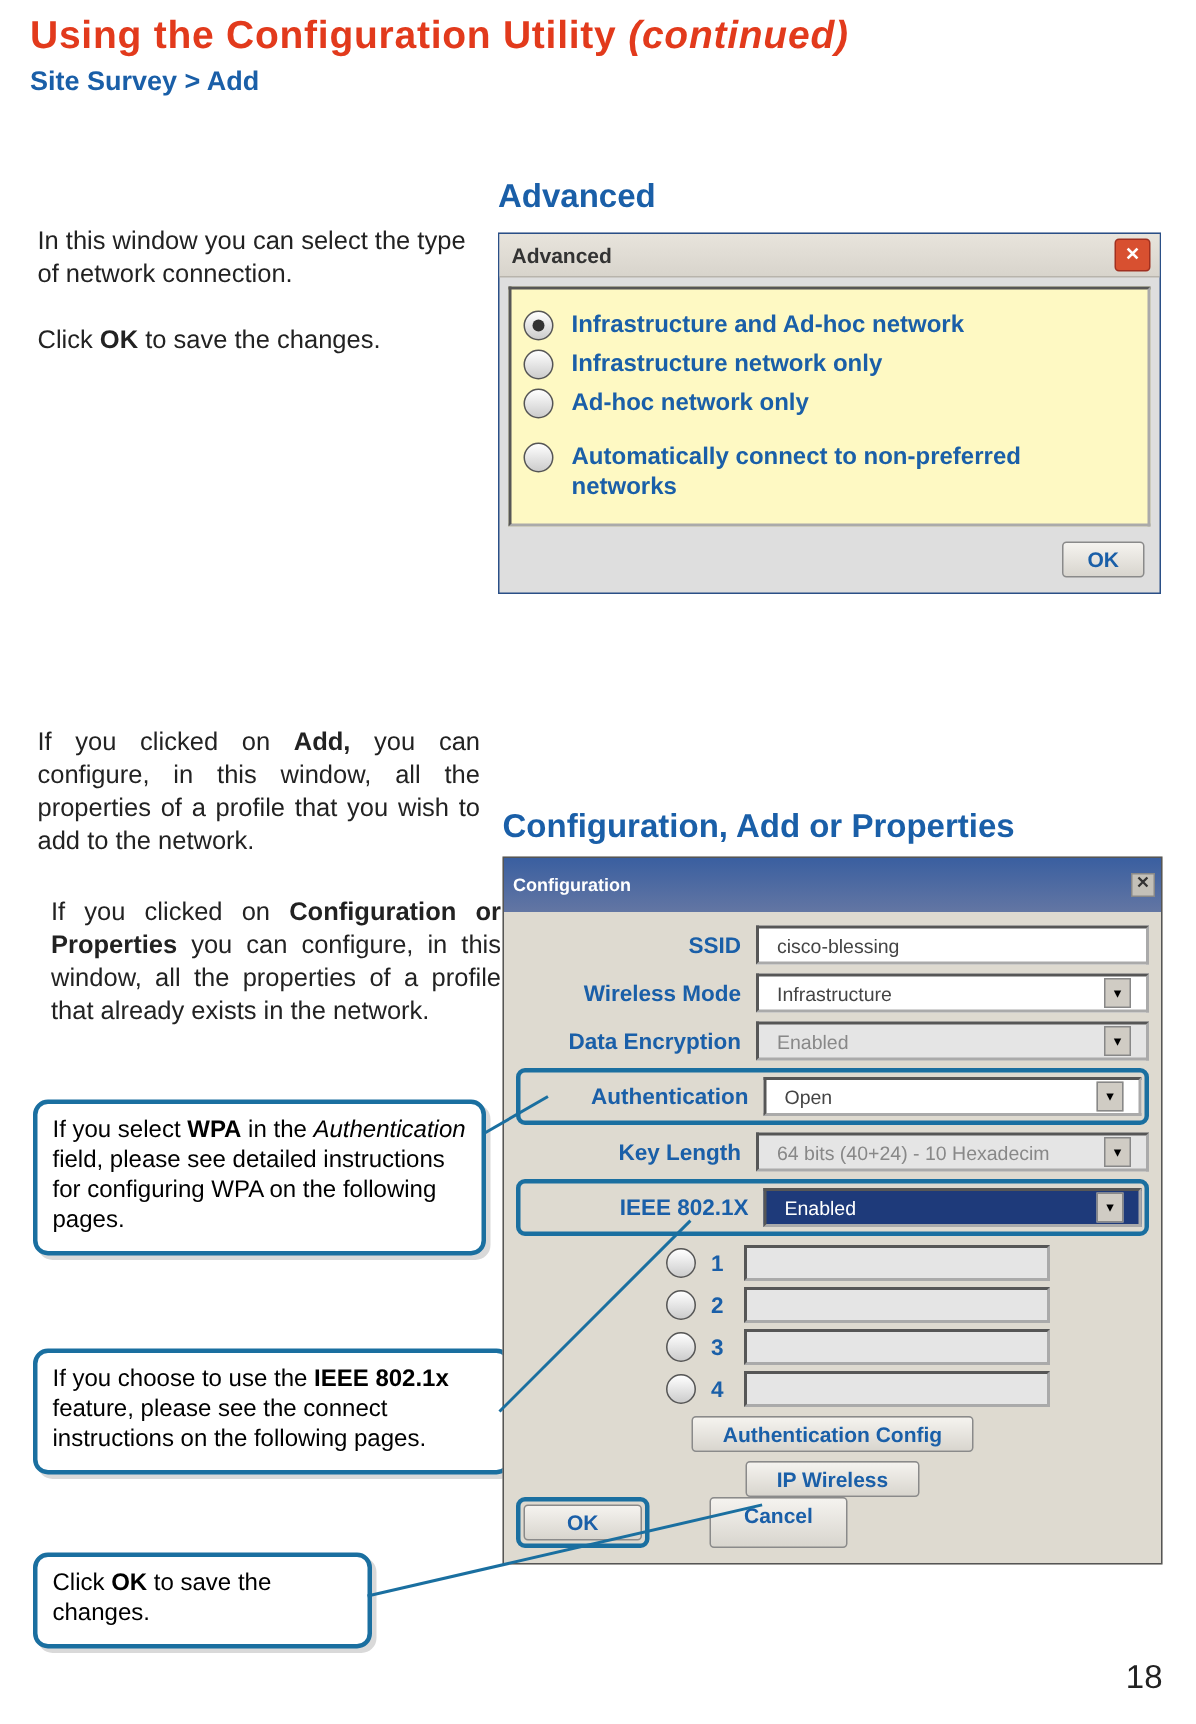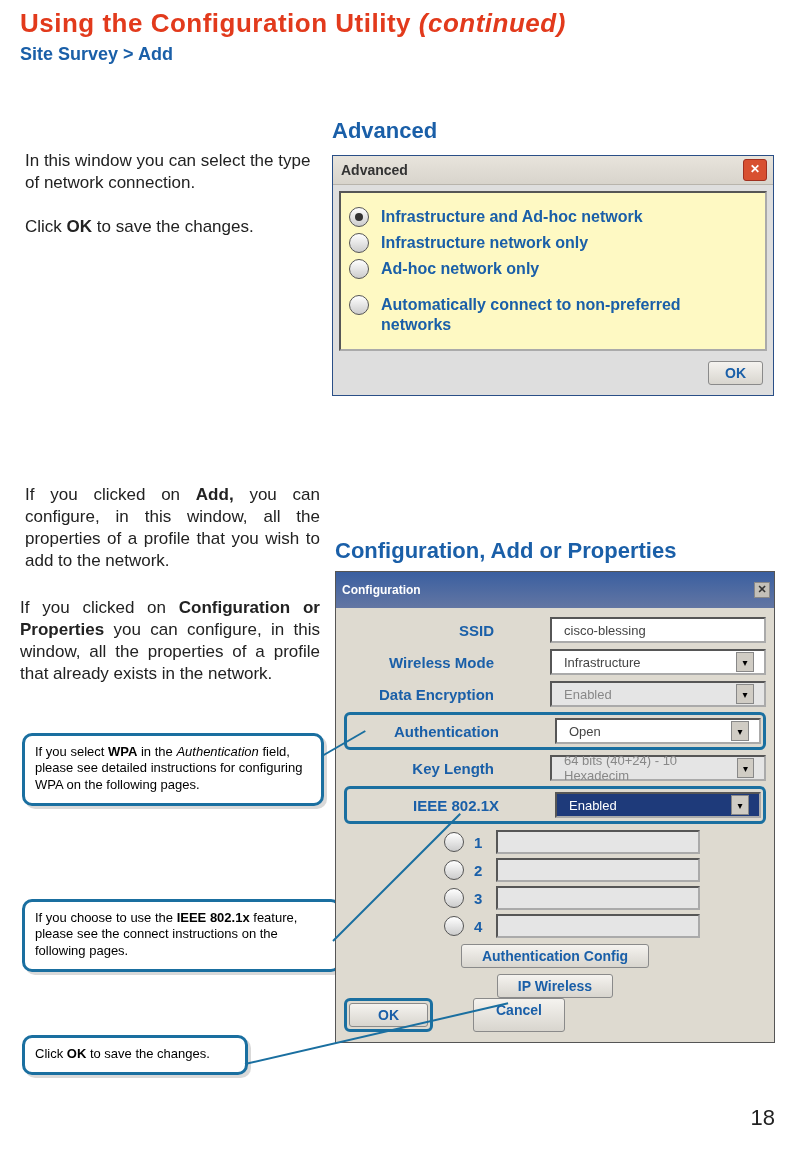--- a/index.html
+++ b/index.html
@@ -42,21 +42,21 @@
     color: #222;
     position: absolute;
   }
   .body-text b { font-weight: bold; }
   .callout {
     position: absolute;
     border: 3px solid #1a6fa0;
     border-radius: 10px;
     background: #fff;
     padding: 8px 10px 10px 10px;
-    font-size: 13px;
+    font-size: 16px;
     line-height: 1.25;
     box-shadow: 3px 3px 0 rgba(0,0,0,0.15);
   }
   
   .advanced-dialog {
     position: absolute;
     left: 332px;
     top: 155px;
     width: 440px;
     border: 1px solid #2a4f87;
@@ -147,21 +147,21 @@
     padding: 0 4px 0 6px;
   }
   .cfg-close {
     width: 14px; height: 14px; background: #c3c0b8; color: #333;
     font-size: 11px; line-height: 13px; text-align: center; border: 1px solid #888;
   }
   .cfg-body {
     padding: 4px 8px 10px 8px;
   }
   .cfg-row {
-    display: flex; align-items: center; margin: 4px 0; height: 28px; gap: 46px;
+    display: flex; align-items: center; margin: 4px 0; height: 28px;
   }
   .cfg-label {
     width: 150px; text-align: right; font-size: 15px; font-weight: bold;
     color: #1a5fa8; padding-right: 10px;
   }
   .cfg-input {
     flex: 1; height: 22px; border: 2px inset #aaa; background: #fff;
     font-size: 13px; color: #444; padding: 0 12px; display: flex;
     align-items: center; justify-content: space-between;
   }
@@ -244,21 +244,21 @@
   </div>
   <div class="adv-ok-row">
     <div class="btn">OK</div>
   </div>
 </div>
 
 <div class="body-text" style="left:25px; top:484px; width:295px; text-align:justify;">
   <span>If you clicked on </span><b>Add,</b><span> you can configure, in this window, all the properties of a profile that you wish to add to the network.</span>
 </div>
 
-<div class="body-text" style="left:20px; top:597px; width:300px; text-align:justify;">
+<div class="body-text" style="left:34px; top:597px; width:300px; text-align:justify;">
   <span>If you clicked on </span><b>Configuration or Properties</b><span> you can configure, in this window, all the properties of a profile that already exists in the network.</span>
 </div>
 
 <div class="section-heading" style="left:335px; top:538px;">Configuration, Add or Properties</div>
 
 <div class="callout" style="left:22px; top:733px; width:276px;">
   <span>If you select </span><b>WPA</b><span> in the </span><i>Authentication</i><span> field, please see detailed instructions for configuring WPA on the following pages.</span>
 </div>
 
 <div class="callout" style="left:22px; top:899px; width:293px;">

